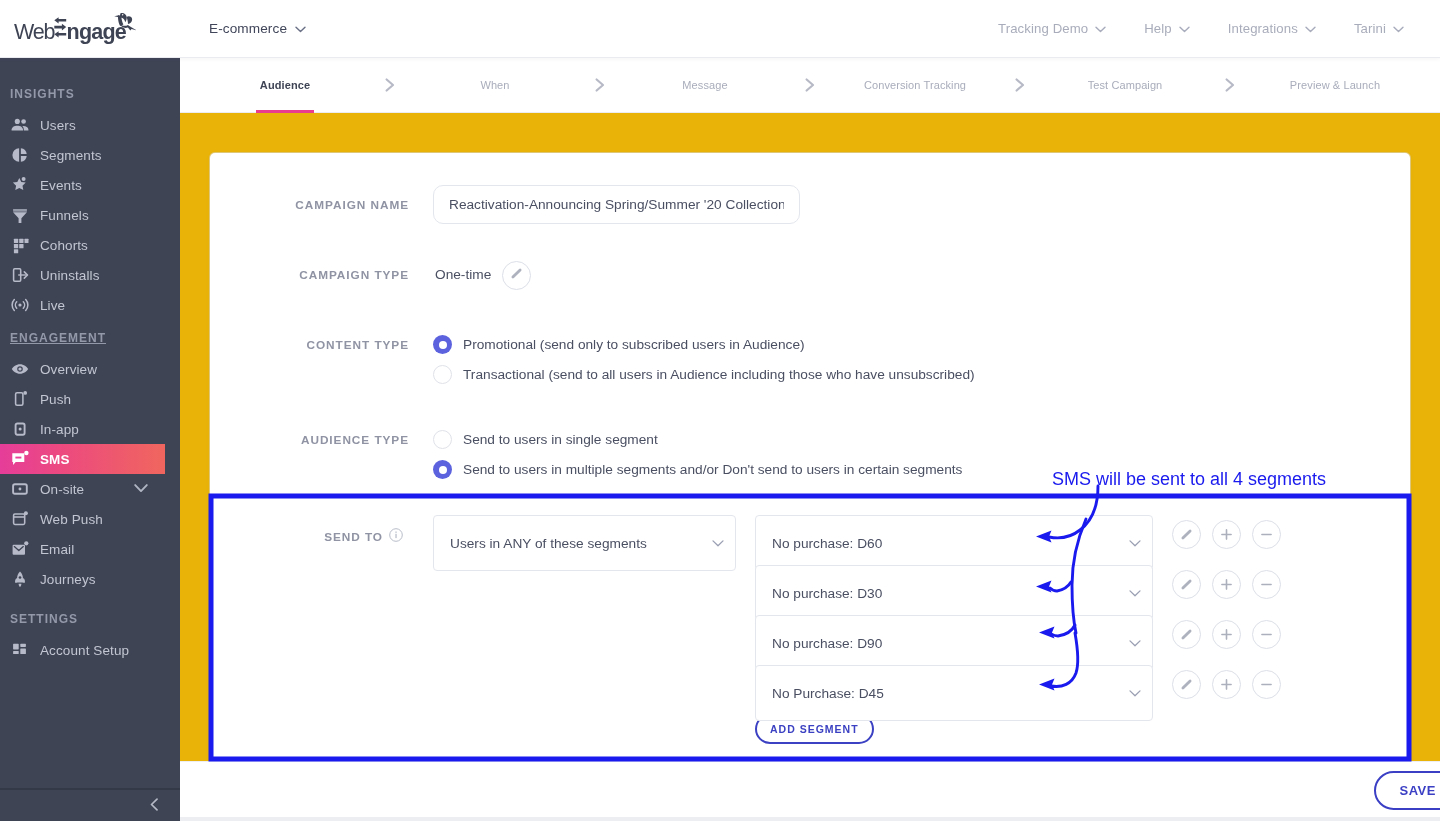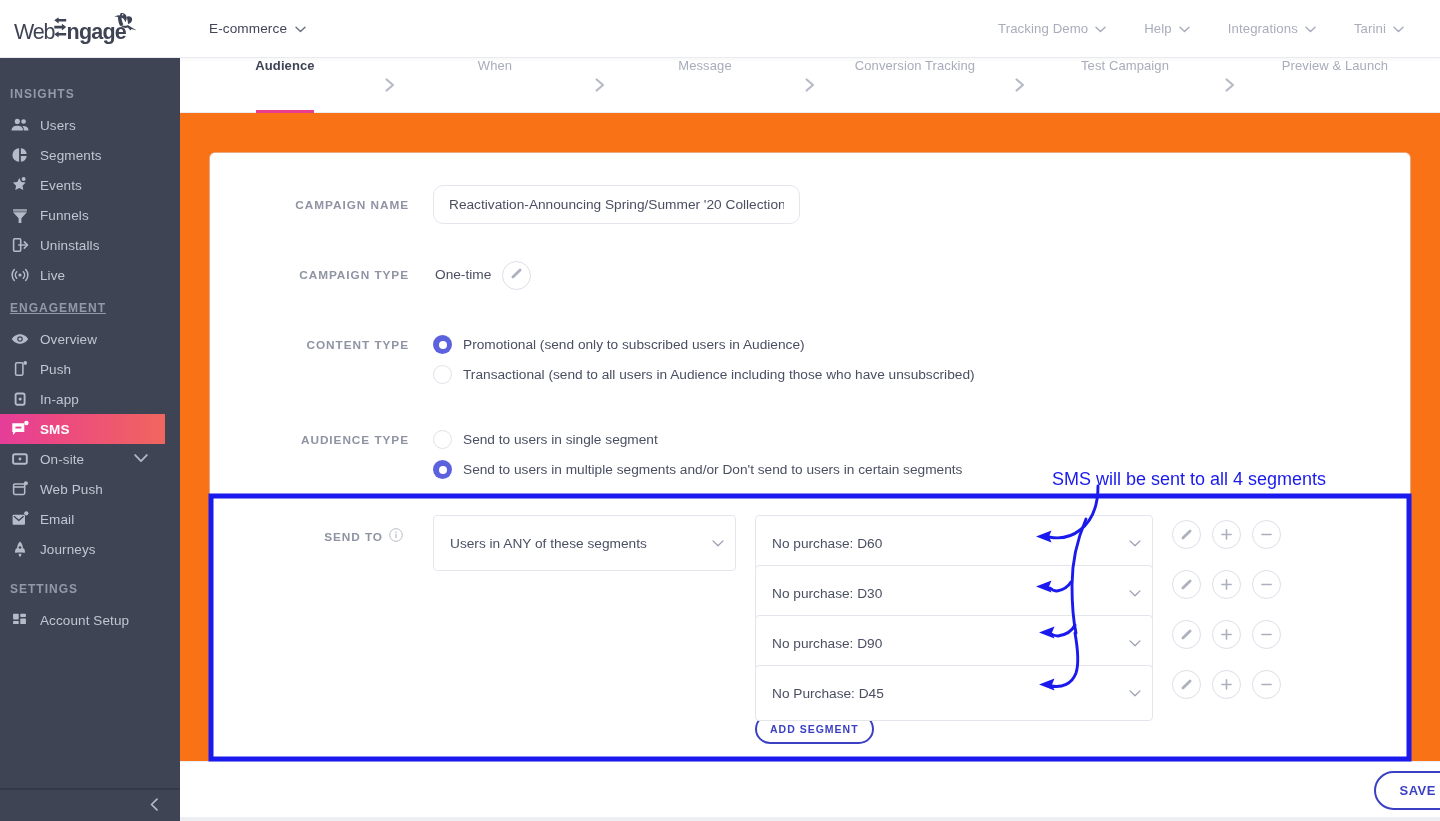--- a/index.html
+++ b/index.html
@@ -60,34 +60,34 @@
     border-top: 2px solid #343948; display:flex; align-items:center; justify-content:flex-end;
     padding-right: 21px;
   }
 
   
   .stepbar {
     position: absolute; left: 180px; top: 58px; width: 1260px; height: 55px;
     background: #ffffff; border-bottom: 1px solid #eaecf1;
     display: flex; align-items: stretch;
   }
-  .step { flex: 1; display:flex; justify-content:center; position: relative;
-    font-size: 13px; color: #a9adbb; letter-spacing: .1px; }
+  .step { flex: 1; display:flex; align-items:center; justify-content:center; position: relative;
+    font-size: 11px; color: #a9adbb; letter-spacing: .1px; }
   .step.active { color: #3f4455; font-weight: bold; }
   .step.active::after {
     content: ''; position: absolute; left: 50%; transform: translateX(-50%);
     bottom: -1px; width: 58px; height: 3px; background: #e93e8f;
   }
   .step-sep { width: 0; position: relative; display:flex; align-items:center; overflow: visible; flex:0 0 0; }
   .step-sep svg { overflow: visible; }
 
   
   .content {
     position: absolute; left: 180px; top: 113px; width: 1260px; height: 648px;
-    background: #f97316; overflow: hidden;
+    background: #eab308; overflow: hidden;
   }
   .card {
     position: absolute; left: 30px; top: 40px; width: 1200px; height: 640px;
     background: #ffffff; border-radius: 5px;
     box-shadow: 0 0 0 1px rgba(214,219,232,.5), 0 2px 5px rgba(140,150,180,.07);
   }
   .row { position: absolute; display: flex; }
   .flabel {
     font-size: 11.8px; font-weight: bold; color: #8f93a3; letter-spacing: .95px;
     text-align: right;
@@ -262,20 +262,33 @@
             <span class="sb-ico">
               <svg width="20" height="20" viewBox="0 0 20 20" fill="#b7bbc9">
                 <rect x="3.1" y="4.0" width="13.8" height="2.7" opacity=".72"></rect>
                 <path d="M3.1 7.3h13.8l-5.5 5.9v4.7H8.6v-4.7z"></path>
               </svg>
             </span>
             <span>Funnels</span>
           </div>
           <div class="sb-item">
             <span class="sb-ico">
+              <svg width="20" height="20" viewBox="0 0 20 20" fill="#b7bbc9">
+                <rect x="3.9" y="3.7" width="4.3" height="4.3" rx=".5"></rect>
+                <rect x="9.2" y="3.7" width="4.3" height="4.3" rx=".5"></rect>
+                <rect x="14.5" y="3.7" width="4.0" height="4.3" rx=".5"></rect>
+                <rect x="3.9" y="9.0" width="4.3" height="4.3" rx=".5"></rect>
+                <rect x="9.2" y="9.0" width="4.3" height="4.3" rx=".5"></rect>
+                <rect x="3.9" y="14.3" width="4.3" height="4.0" rx=".5"></rect>
+              </svg>
+            </span>
+            <span>Cohorts</span>
+          </div>
+          <div class="sb-item">
+            <span class="sb-ico">
               <svg width="20" height="20" viewBox="0 0 20 20" fill="none" stroke="#b7bbc9" stroke-width="1.55">
                 <rect x="3.6" y="3.8" width="7.1" height="12.4" rx="1.1"></rect>
                 <path d="M8.2 10h9.2" stroke-width="1.4"></path>
                 <path d="M14.3 6.9 17.5 10l-3.2 3.1" stroke-linejoin="round" stroke-linecap="round"></path>
               </svg>
             </span>
             <span>Uninstalls</span>
           </div>
           <div class="sb-item">
             <span class="sb-ico">

